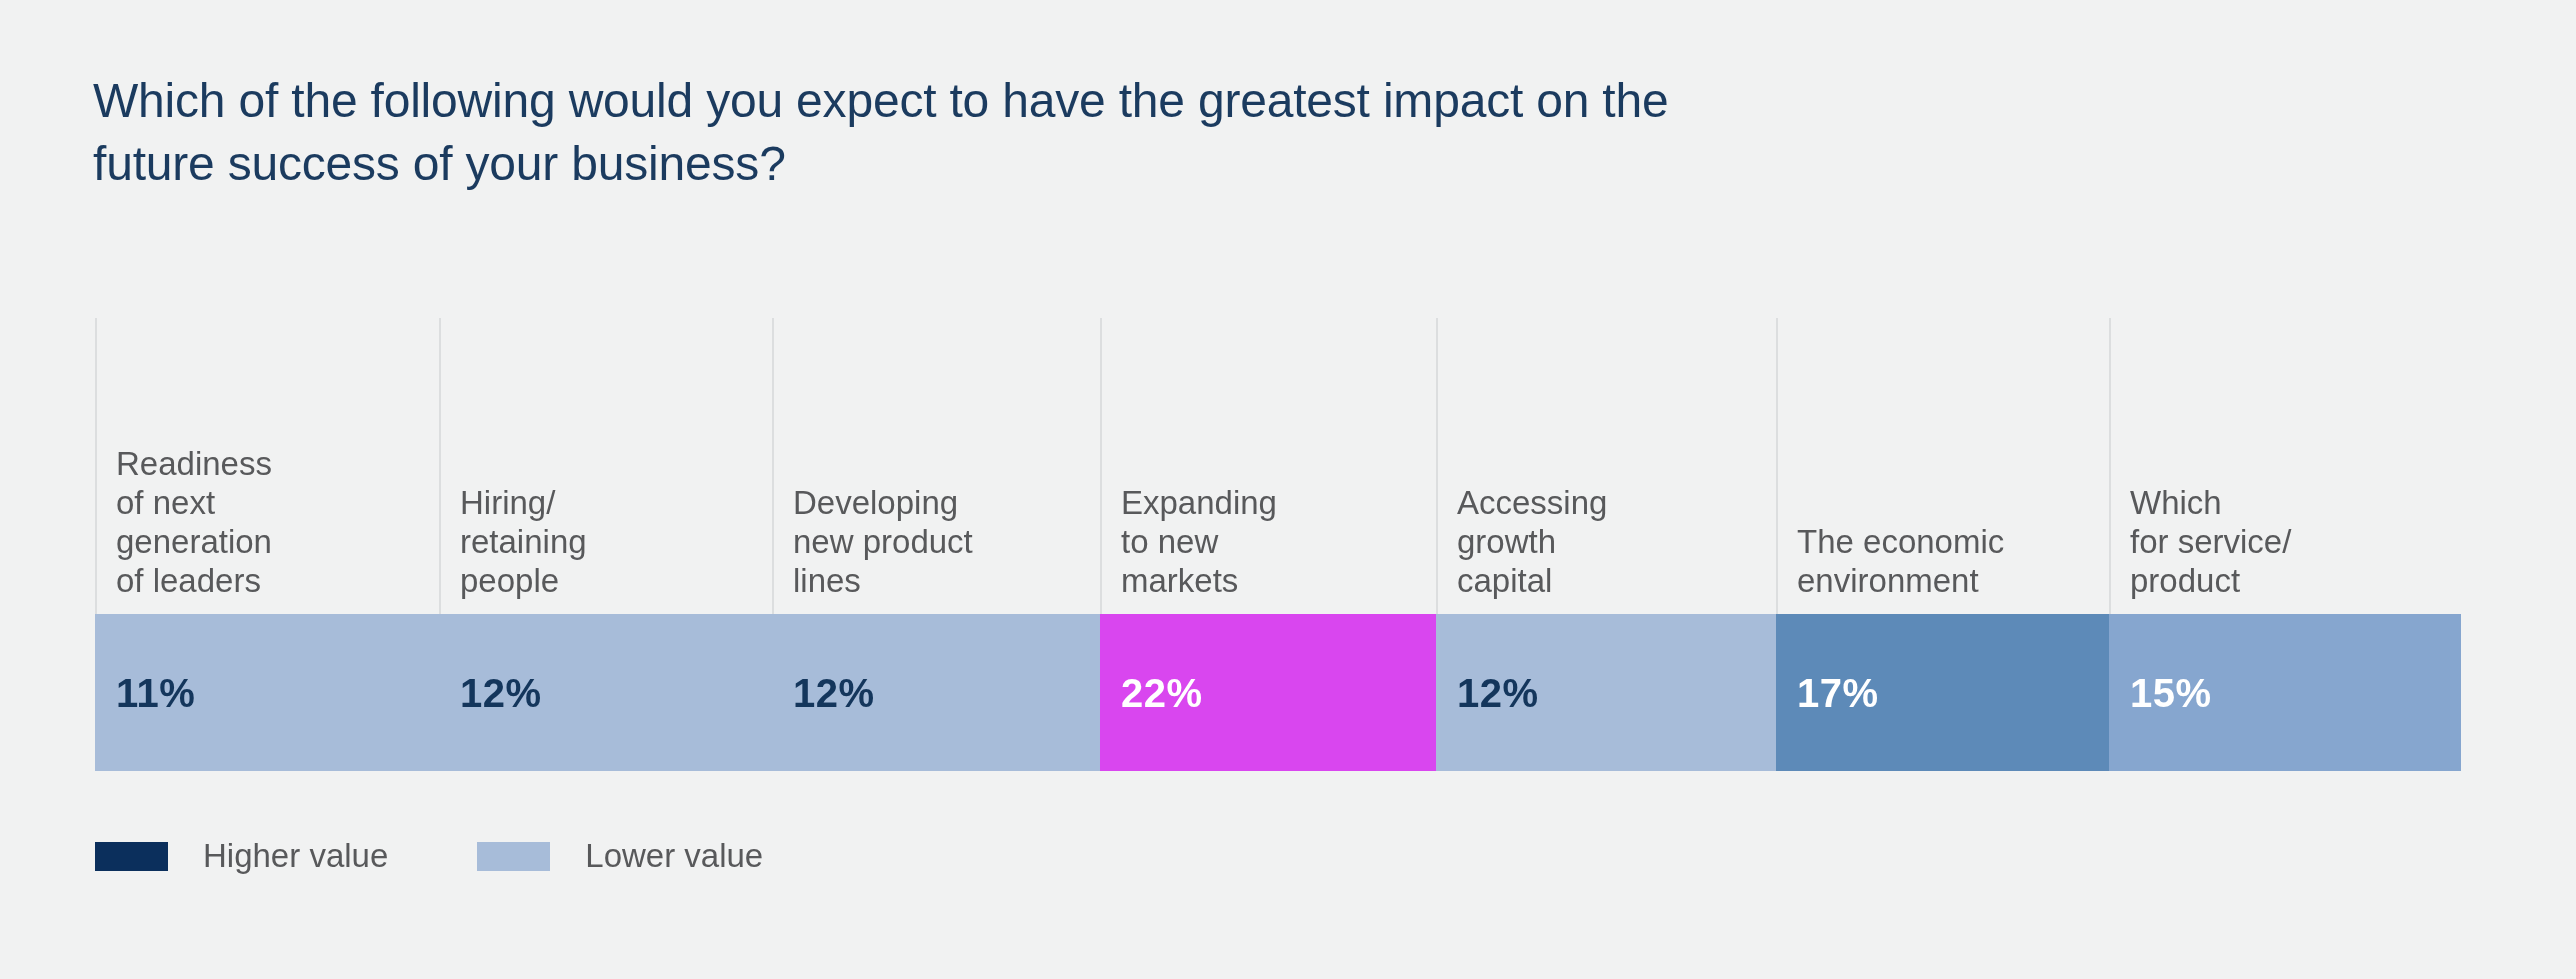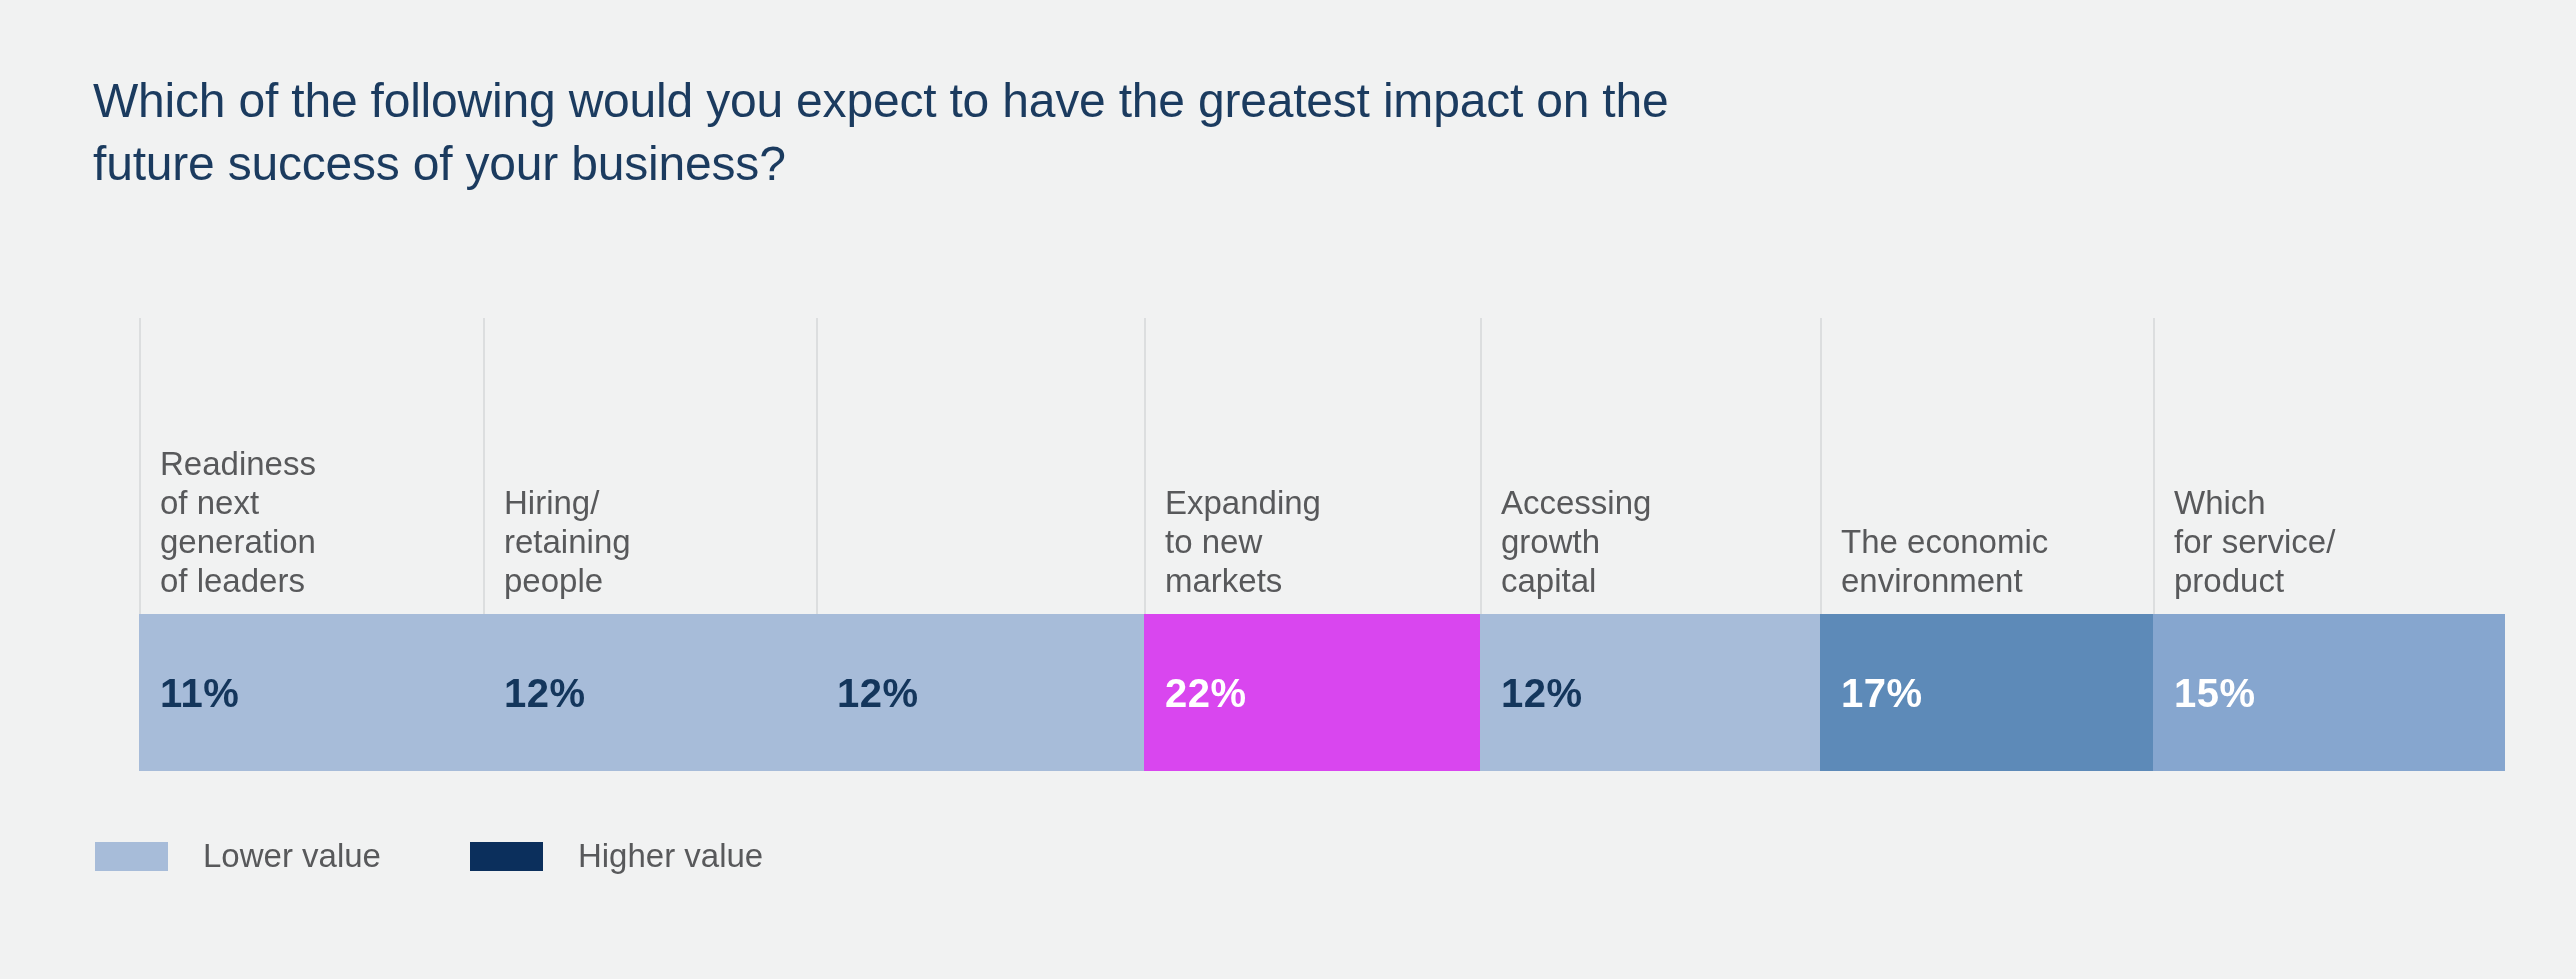--- a/index.html
+++ b/index.html
@@ -35,21 +35,20 @@
     white-space: pre-line;
   }
 
   
   .chart {
     position: absolute;
     left: 95px;
     top: 318px;
     width: 2366px;
     height: 453px;
-    margin-left: 44px;
   }
 
   .col-row {
     display: flex;
     width: 100%;
     height: 100%;
     align-items: stretch;
   }
 
   .col {
@@ -163,20 +162,25 @@
 retaining
 people</span>
         </div>
         <div class="col-cell" style="background: rgb(167, 188, 217);">
           <span class="col-cell-value" style="color: rgb(20, 54, 92);">12%</span>
         </div>
       </div>
 
       <div class="col" style="flex: 0 0 328px; width: 328px;">
         <span class="divider" style="background: rgb(220, 222, 223);"></span>
+        <div class="col-header">
+          <span class="col-header-label" style="color: rgb(88, 89, 91);">Developing
+new product
+lines</span>
+        </div>
         <div class="col-cell" style="background: rgb(167, 188, 217);">
           <span class="col-cell-value" style="color: rgb(20, 54, 92);">12%</span>
         </div>
       </div>
 
       <div class="col" style="flex: 0 0 336px; width: 336px;">
         <span class="divider" style="background: rgb(220, 222, 223);"></span>
         <div class="col-header">
           <span class="col-header-label" style="color: rgb(88, 89, 91);">Expanding
 to new
@@ -219,24 +223,24 @@
         </div>
         <div class="col-cell" style="background: rgb(134, 166, 207);">
           <span class="col-cell-value" style="color: rgb(255, 255, 255);">15%</span>
         </div>
       </div>
 
     </div>
   </div>
 
   <div class="legend">
+    <div class="legend-item">
+      <span class="legend-swatch" style="background: rgb(11, 47, 92);"></span>
+      <span class="legend-label" style="color: rgb(88, 89, 91);">Higher value</span>
+    </div>
     <div class="legend-item">
       <span class="legend-swatch" style="background: rgb(167, 188, 217);"></span>
       <span class="legend-label" style="color: rgb(88, 89, 91);">Lower value</span>
     </div>
-    <div class="legend-item">
-      <span class="legend-swatch" style="background: rgb(11, 47, 92);"></span>
-      <span class="legend-label" style="color: rgb(88, 89, 91);">Higher value</span>
-    </div>
   </div>
 
 </div>
 
 
 </body></html>

